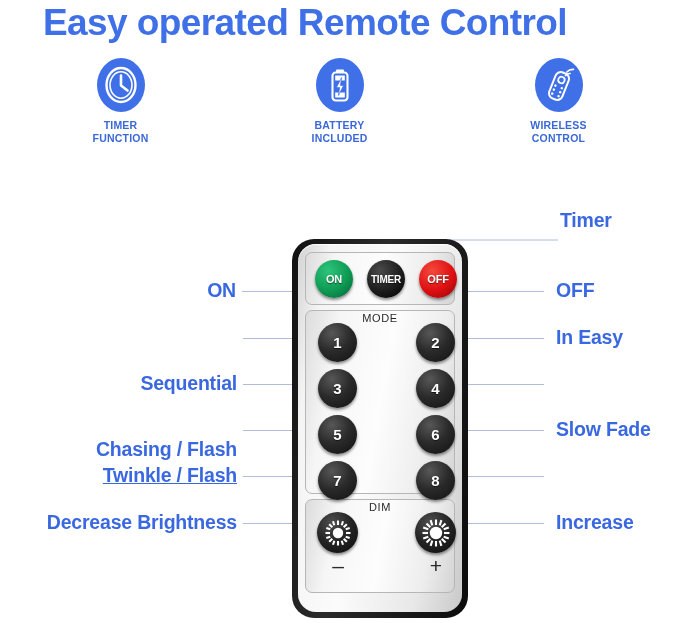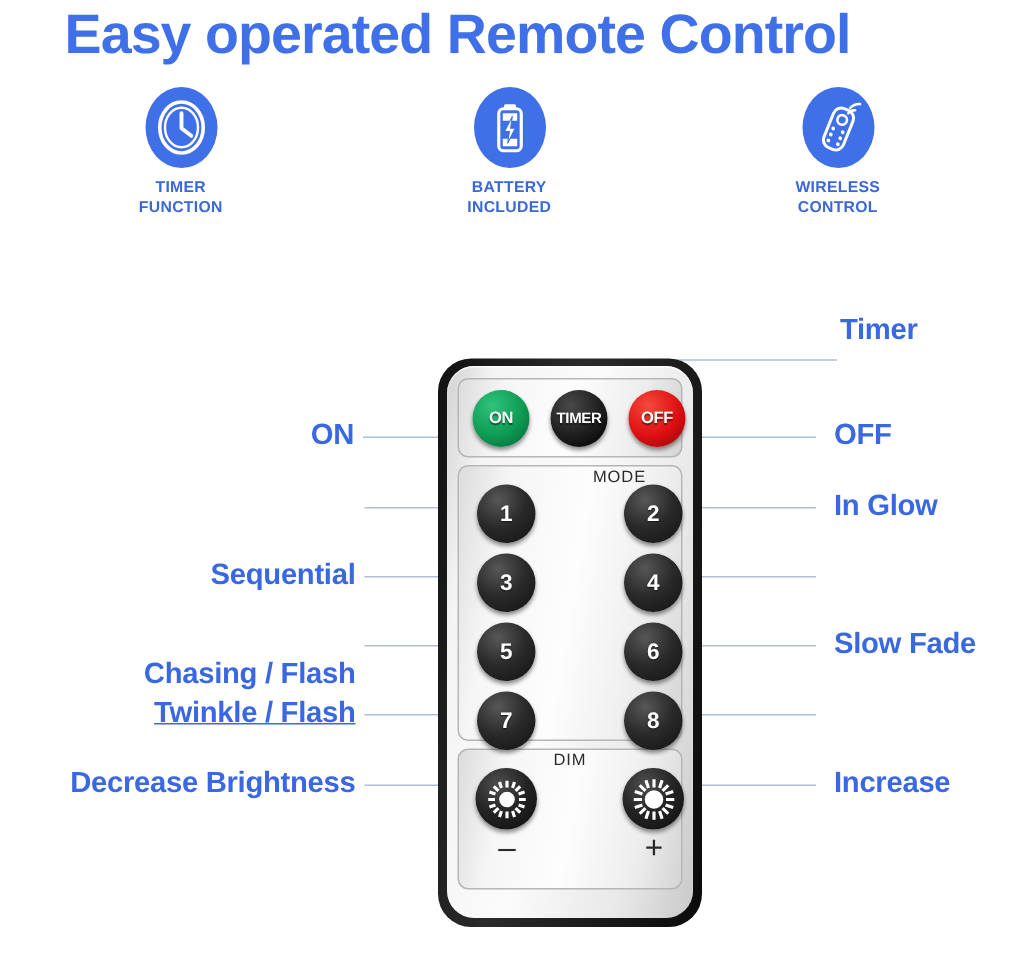--- a/index.html
+++ b/index.html
@@ -100,21 +100,21 @@
 
   .panel-caption {
     position: absolute;
     width: 100%;
     text-align: center;
     font-size: 11px;
     font-weight: 400;
     color: #2a2a2a;
     letter-spacing: 0.6px;
   }
-  .cap-mode { left: 0; top: 68px; margin-left: 33px; }
+  .cap-mode { left: 0; top: 68px; }
   .cap-dim  { left: 0; top: 257px; }
 
   .btn {
     position: absolute;
     border-radius: 50%;
     display: flex; align-items: center; justify-content: center;
     color: #fff;
     font-weight: 700;
     box-shadow: 0 2px 3px rgba(0,0,0,.45);
   }
@@ -250,21 +250,21 @@
   <div class="leader" style="left:432px; top:523px; width:112px;"></div>
 
   <div class="callout left" style="right:443px; top:279px;">ON</div>
   <div class="callout left" style="right:442px; top:372px;">Sequential</div>
   <div class="callout left" style="right:442px; top:403px;margin-top:35px;">Chasing / Flash</div>
   <div class="callout left" style="right:442px; top:464px;text-decoration:underline;">Twinkle / Flash</div>
   <div class="callout left" style="right:442px; top:511px;">Decrease Brightness</div>
 
   <div class="callout right" style="left:560px; top:209px;">Timer</div>
   <div class="callout right" style="left:556px; top:279px;">OFF</div>
-  <div class="callout right" style="left:556px; top:326px;">In Glow</div>
+  <div class="callout right" style="left:556px; top:326px;">In Easy</div>
   <div class="callout right" style="left:556px; top:418px;">Slow Fade</div>
   <div class="callout right" style="left:556px; top:511px;">Increase</div>
 
   <div class="remote">
     <div class="remote-face">
 
       <div class="panel panel-top"></div>
       <div class="panel panel-mode"></div>
       <div class="panel panel-dim"></div>
 

